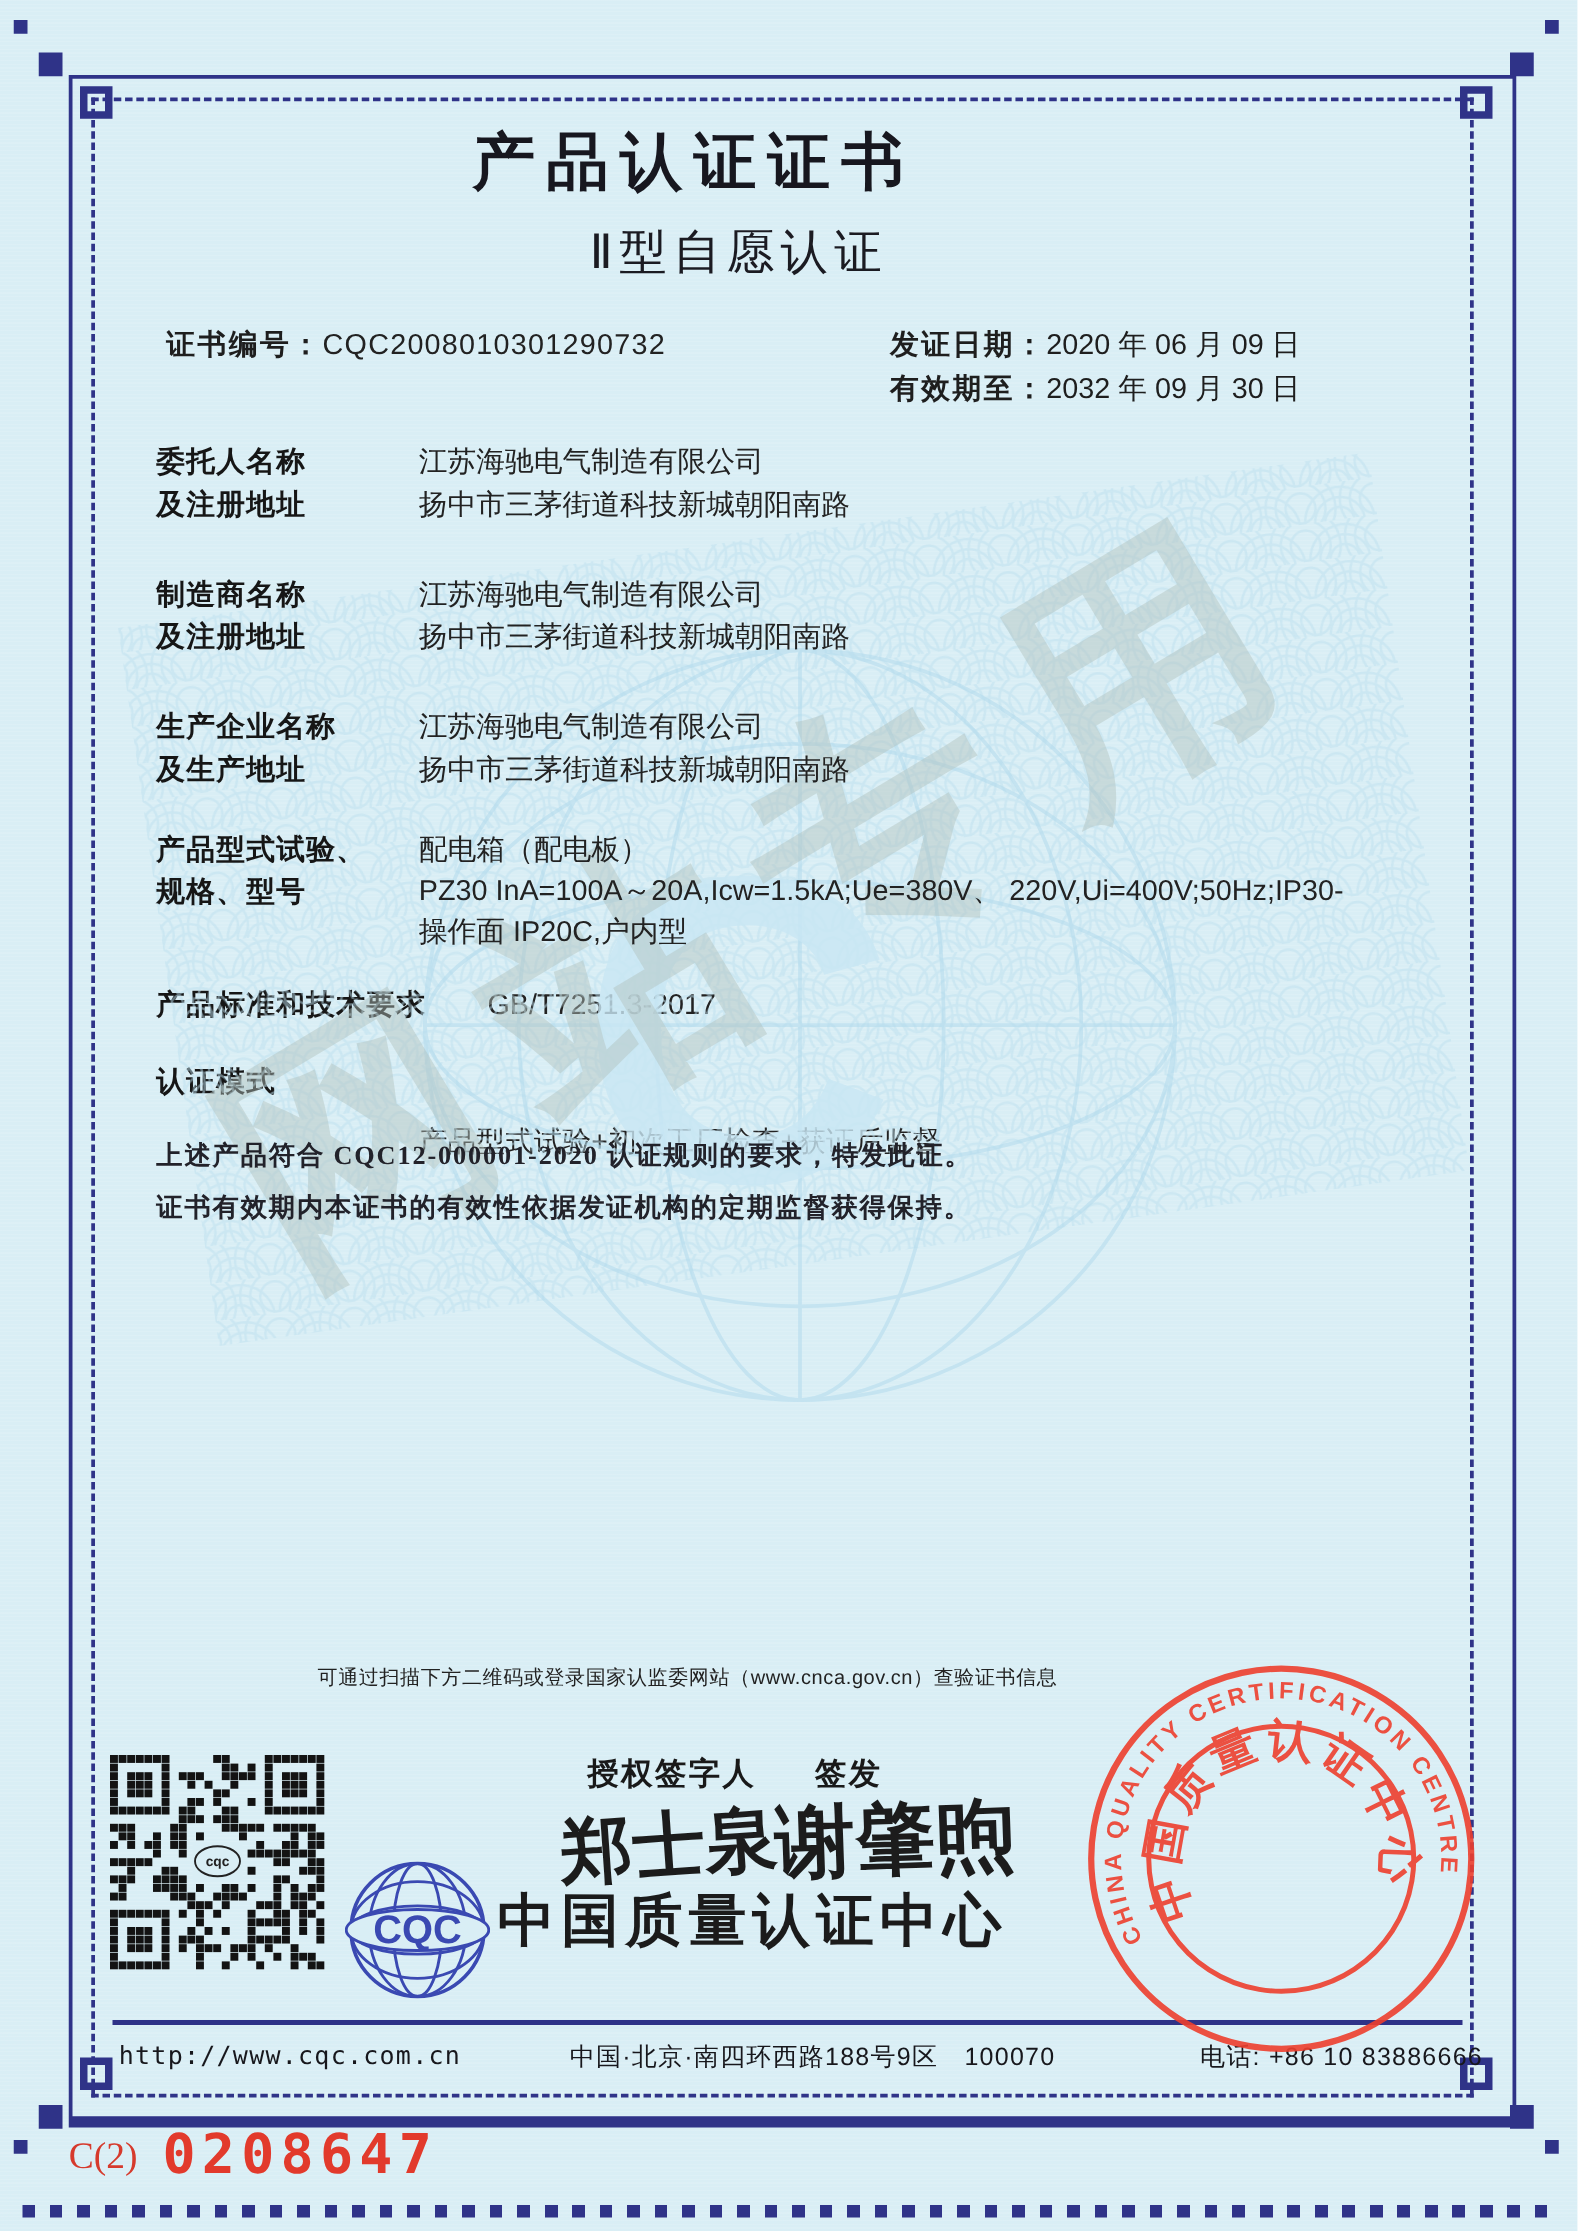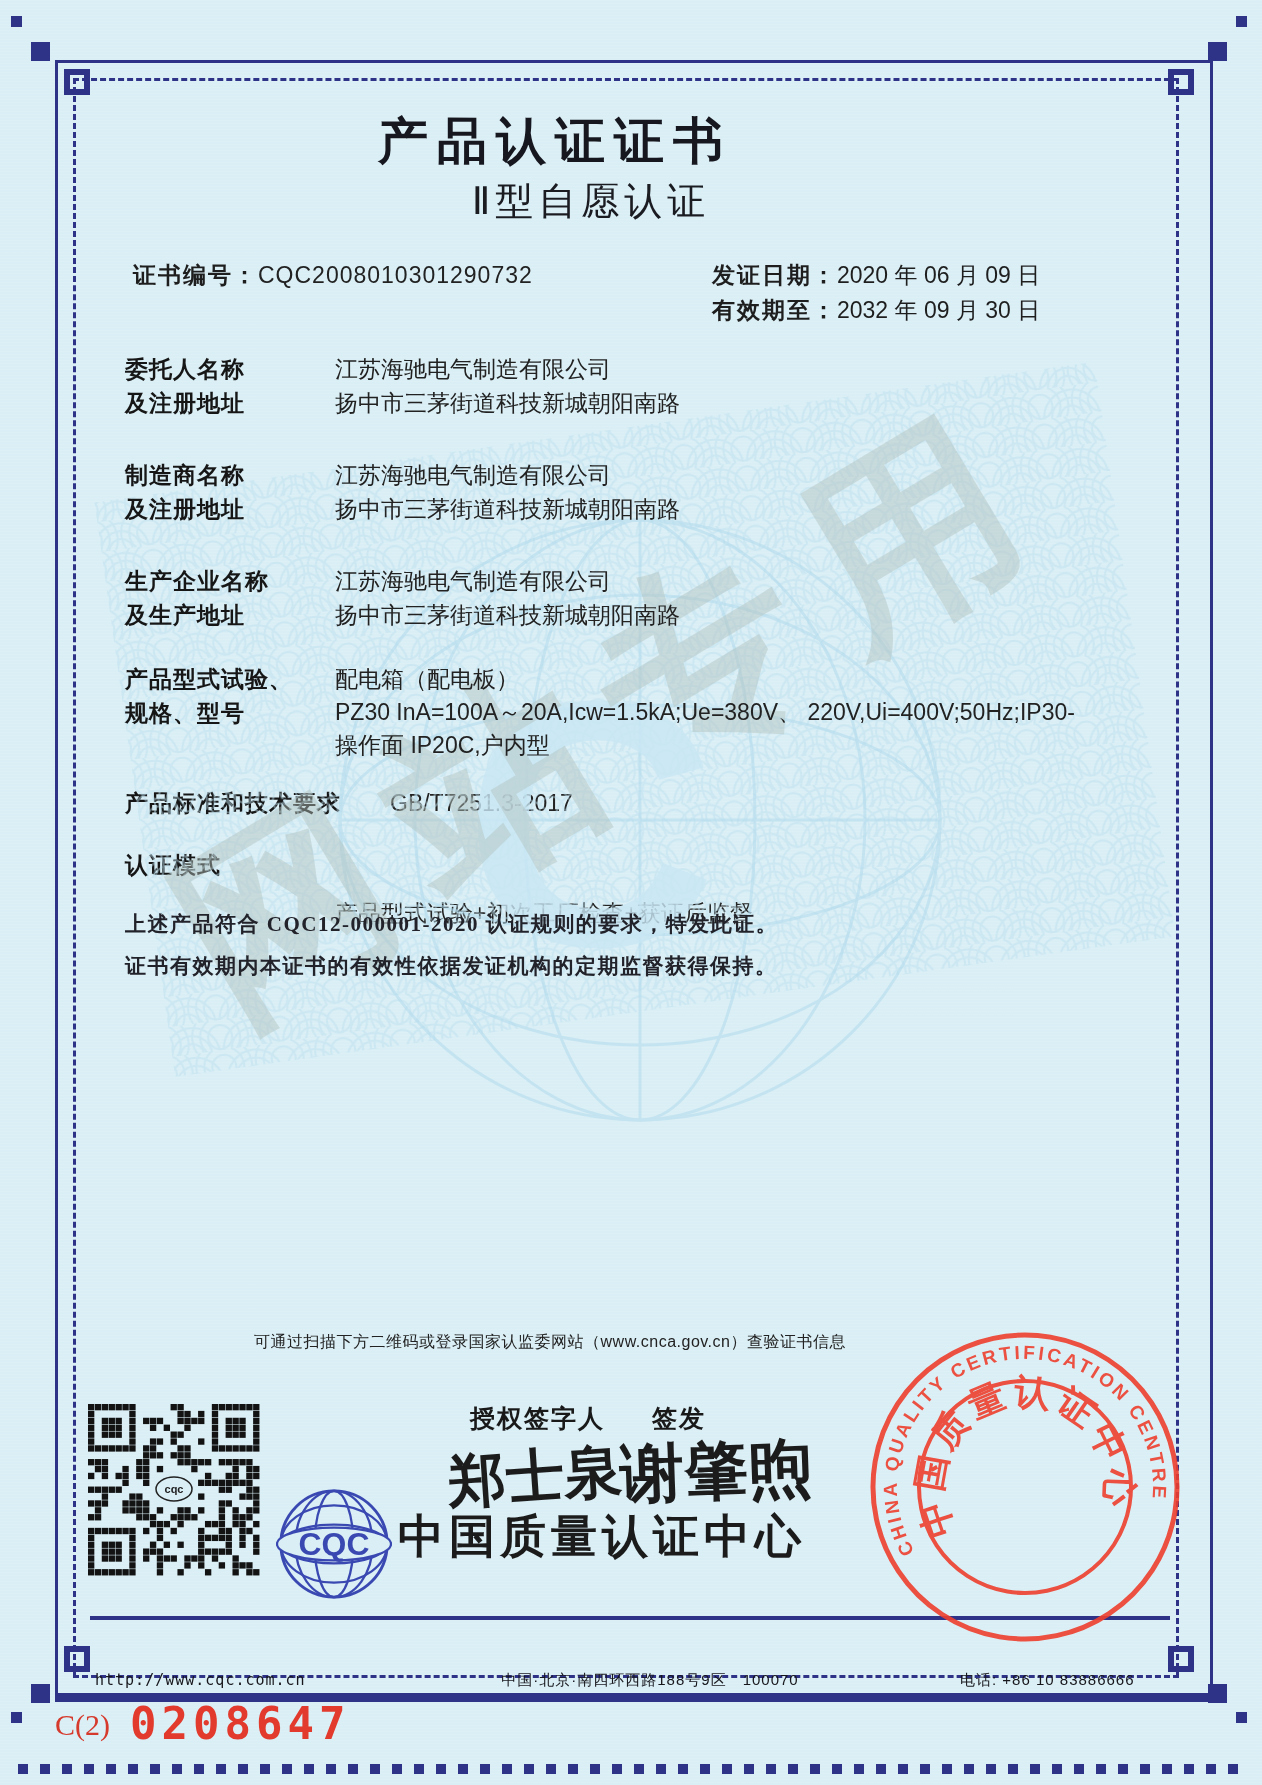--- a/index.html
+++ b/index.html
@@ -24,41 +24,41 @@
     background:repeating-linear-gradient(90deg,#2f3388 0 10px,rgba(0,0,0,0) 10px 22px);}
   
   .wm-svg{left:0;top:0;z-index:1;pointer-events:none;}
   .wm-text{
     left:130px;top:580px;width:960px;z-index:1;pointer-events:none;
     font-size:205px;font-weight:bold;letter-spacing:38px;white-space:nowrap;
     color:rgba(177,193,188,.45);transform:rotate(-31deg);transform-origin:50% 50%;
     font-family:"Liberation Sans",sans-serif;
   }
   
-  .title{left:55px;top:108px;width:1000px;text-align:center;z-index:4;
+  .title{left:55px;top:96px;width:1000px;text-align:center;z-index:4;
     font-size:50px;font-weight:bold;letter-spacing:9px;color:#17171f;}
   .subtitle{left:55px;top:176px;width:1000px;text-align:center;z-index:4;
     font-family:"Liberation Serif",serif;font-size:38px;letter-spacing:5px;color:#1b1b22;padding-left:36px;}
   .certno{left:133px;top:258px;z-index:4;font-size:23px;}
   .kai{font-family:"Liberation Serif",serif;font-weight:bold;letter-spacing:2px;}
   .certno .val{font-family:"Liberation Sans",sans-serif;font-weight:normal;letter-spacing:1px;}
   .dateblk{left:712px;top:258px;z-index:4;font-size:23px;line-height:35px;}
   
   .lbl{font-weight:bold;font-size:23px;line-height:34px;color:#161616;letter-spacing:1px;}
   .val{font-size:23px;line-height:34px;color:#222;}
   .labelcol{left:125px;width:260px;z-index:4;}
   .valcol{left:335px;width:745px;z-index:4;}
   .notes{left:125px;z-index:4;font-family:"Liberation Serif",serif;font-size:21px;font-weight:bold;letter-spacing:1.5px;color:#22222a;}
   
   .qrnote{left:125px;top:1332px;width:850px;text-align:center;z-index:4;font-size:16px;letter-spacing:.5px;color:#222;}
   .signlbl{z-index:4;font-size:25px;font-weight:bold;letter-spacing:2px;color:#191919;}
   .signature{z-index:4;font-family:"DejaVu Serif",serif;font-weight:bold;color:#1c1c1c;white-space:nowrap;}
   .orgname{left:398px;top:1506px;z-index:4;font-size:46px;font-weight:bold;letter-spacing:5px;color:#1b1b1b;}
   .footline{left:90px;top:1616px;width:1080px;height:4px;background:#2f3388;z-index:4;}
-  .foot{z-index:4;font-size:15px;color:#17171c;top:1671px;}
+  .foot{z-index:4;font-size:20px;color:#17171c;top:1632px;}
   .foot.url{left:95px;font-family:"DejaVu Sans Mono",monospace;letter-spacing:1px;}
   .foot.addr{left:370px;width:560px;text-align:center;letter-spacing:1px;}
   .foot.phone{left:960px;letter-spacing:1px;}
   .serial-prefix{left:55px;top:1708px;z-index:4;font-family:"Liberation Serif",serif;font-size:30px;color:#d63a2c;}
   .serial-num{left:130px;top:1698px;z-index:4;font-family:"DejaVu Sans Mono",monospace;font-size:44px;font-weight:bold;letter-spacing:5px;color:#e23a2c;}
   .stamp{left:868px;top:1330px;z-index:5;opacity:.9;transform:rotate(-12deg);}
   .qr{left:88px;top:1404px;z-index:4;}
   .cqclogo{left:276px;top:1486px;z-index:4;}
 </style>
 </head>

